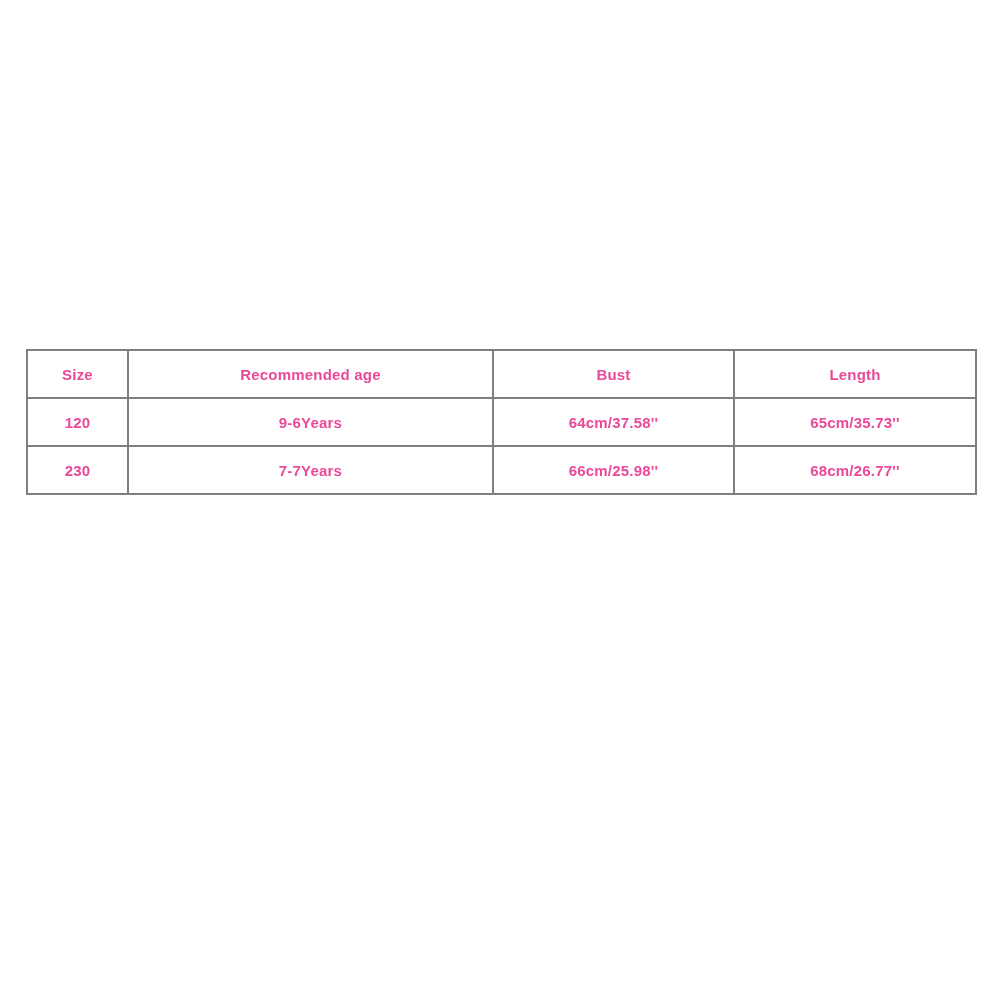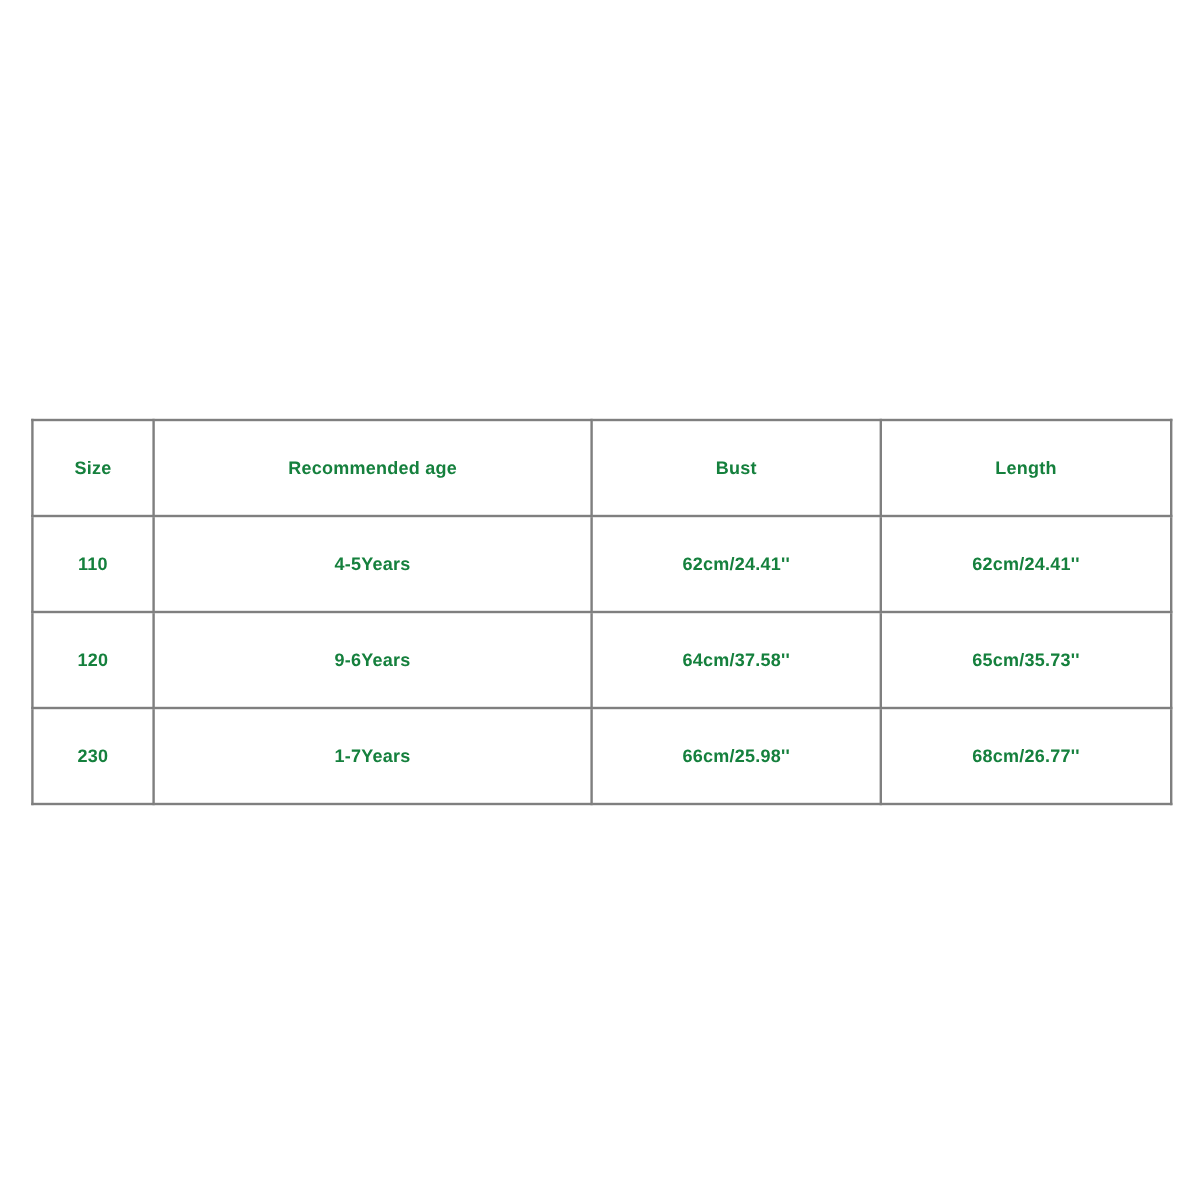--- a/index.html
+++ b/index.html
@@ -24,22 +24,22 @@
     table-layout: fixed;
   }
   table.size-chart th,
   table.size-chart td {
     border: 2px solid #7f7f7f;
     height: 46px;
     text-align: center;
     vertical-align: middle;
     font-size: 15px;
     font-weight: bold;
-    color: #15803d;
-    padding: 16px;
+    color: #ec4899;
+    padding: 0;
     letter-spacing: 0.2px;
   }
   col.c-size   { width: 101px; }
   col.c-age    { width: 365px; }
   col.c-bust   { width: 241px; }
   col.c-length { width: 242px; }
 </style>
 </head>
 <body>
 
@@ -54,32 +54,26 @@
     <thead>
       <tr>
         <th>Size</th>
         <th>Recommended age</th>
         <th>Bust</th>
         <th>Length</th>
       </tr>
     </thead>
     <tbody>
       <tr>
-        <td>110</td>
-        <td>4-5Years</td>
-        <td>62cm/24.41''</td>
-        <td>62cm/24.41''</td>
-      </tr>
-      <tr>
         <td>120</td>
         <td>9-6Years</td>
         <td>64cm/37.58''</td>
         <td>65cm/35.73''</td>
       </tr>
       <tr>
         <td>230</td>
-        <td>1-7Years</td>
+        <td>7-7Years</td>
         <td>66cm/25.98''</td>
         <td>68cm/26.77''</td>
       </tr>
     </tbody>
   </table>
 </div>
 
 </body></html>

